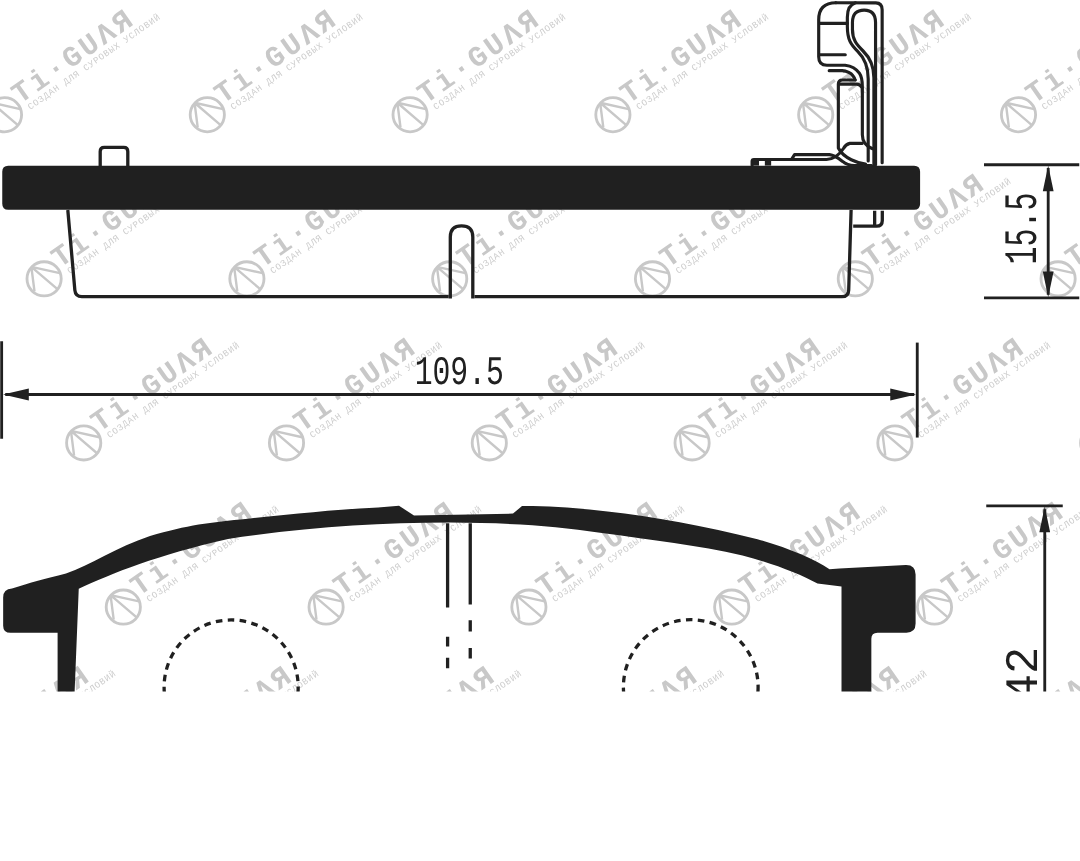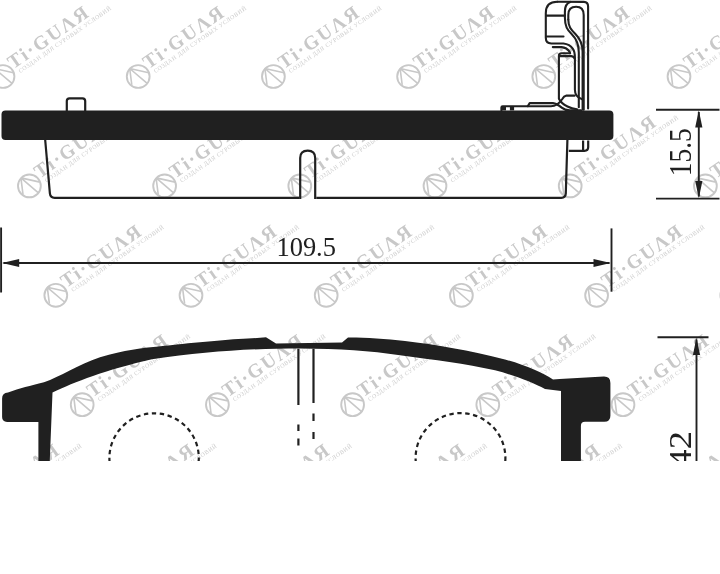--- a/index.html
+++ b/index.html
@@ -1,17 +1,17 @@
 <!DOCTYPE html>
 <html><head>
 <meta charset="utf-8">
 <style>
 html,body{margin:0;padding:0;background:#fff;}
 #page{position:relative;width:720px;height:461px;overflow:hidden;
- font-family:Liberation Serif, serif;}
+ font-family:Liberation Mono, monospace;}
 svg{display:block;}
 </style>
 </head>
 <body>
 <div id="page">
 <svg width="720" height="574" viewBox="0 0 720 574">
 <defs>
 
 <g id="wm" opacity="1">
  <circle cx="0" cy="0" r="11.4" fill="none" stroke="#c8c8c8" stroke-width="1.9"></circle>

